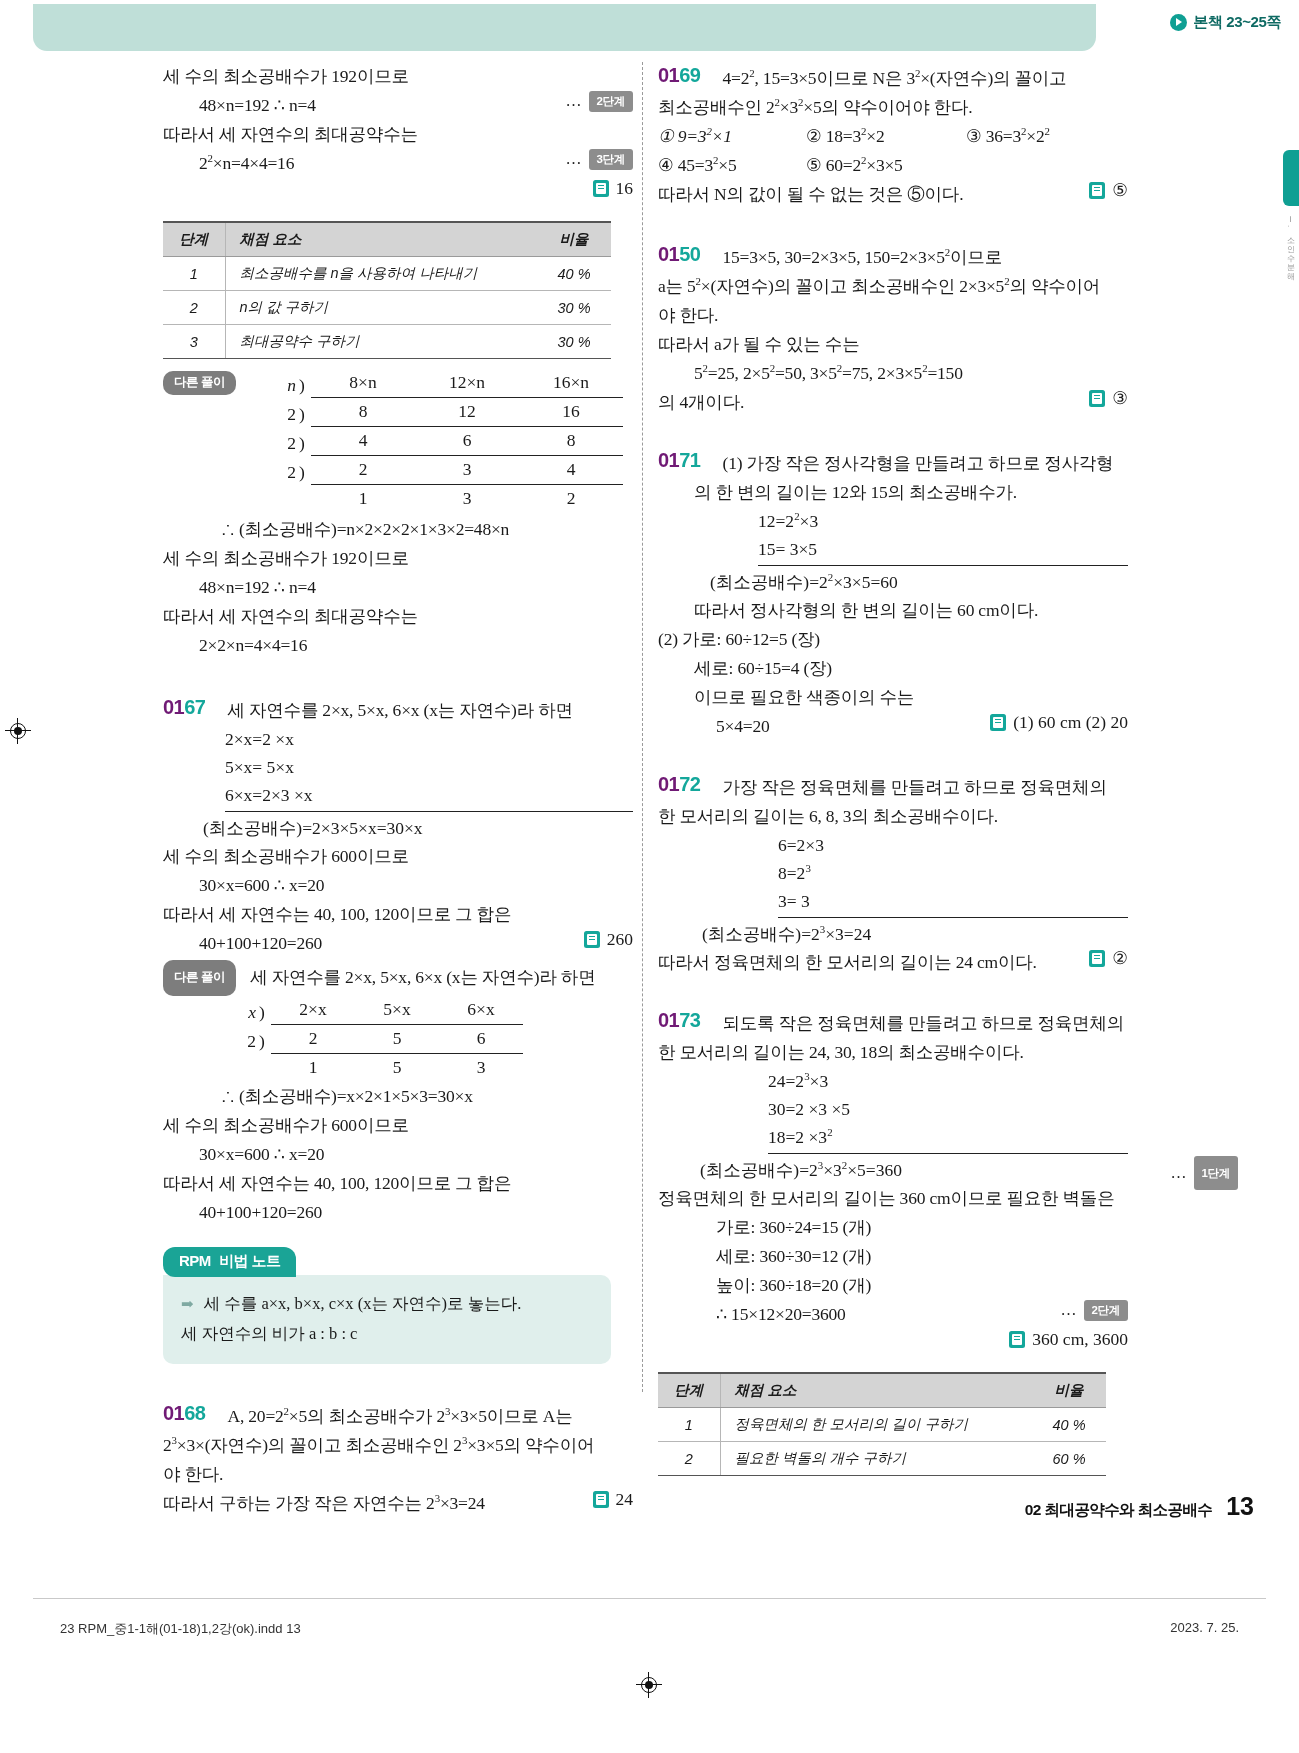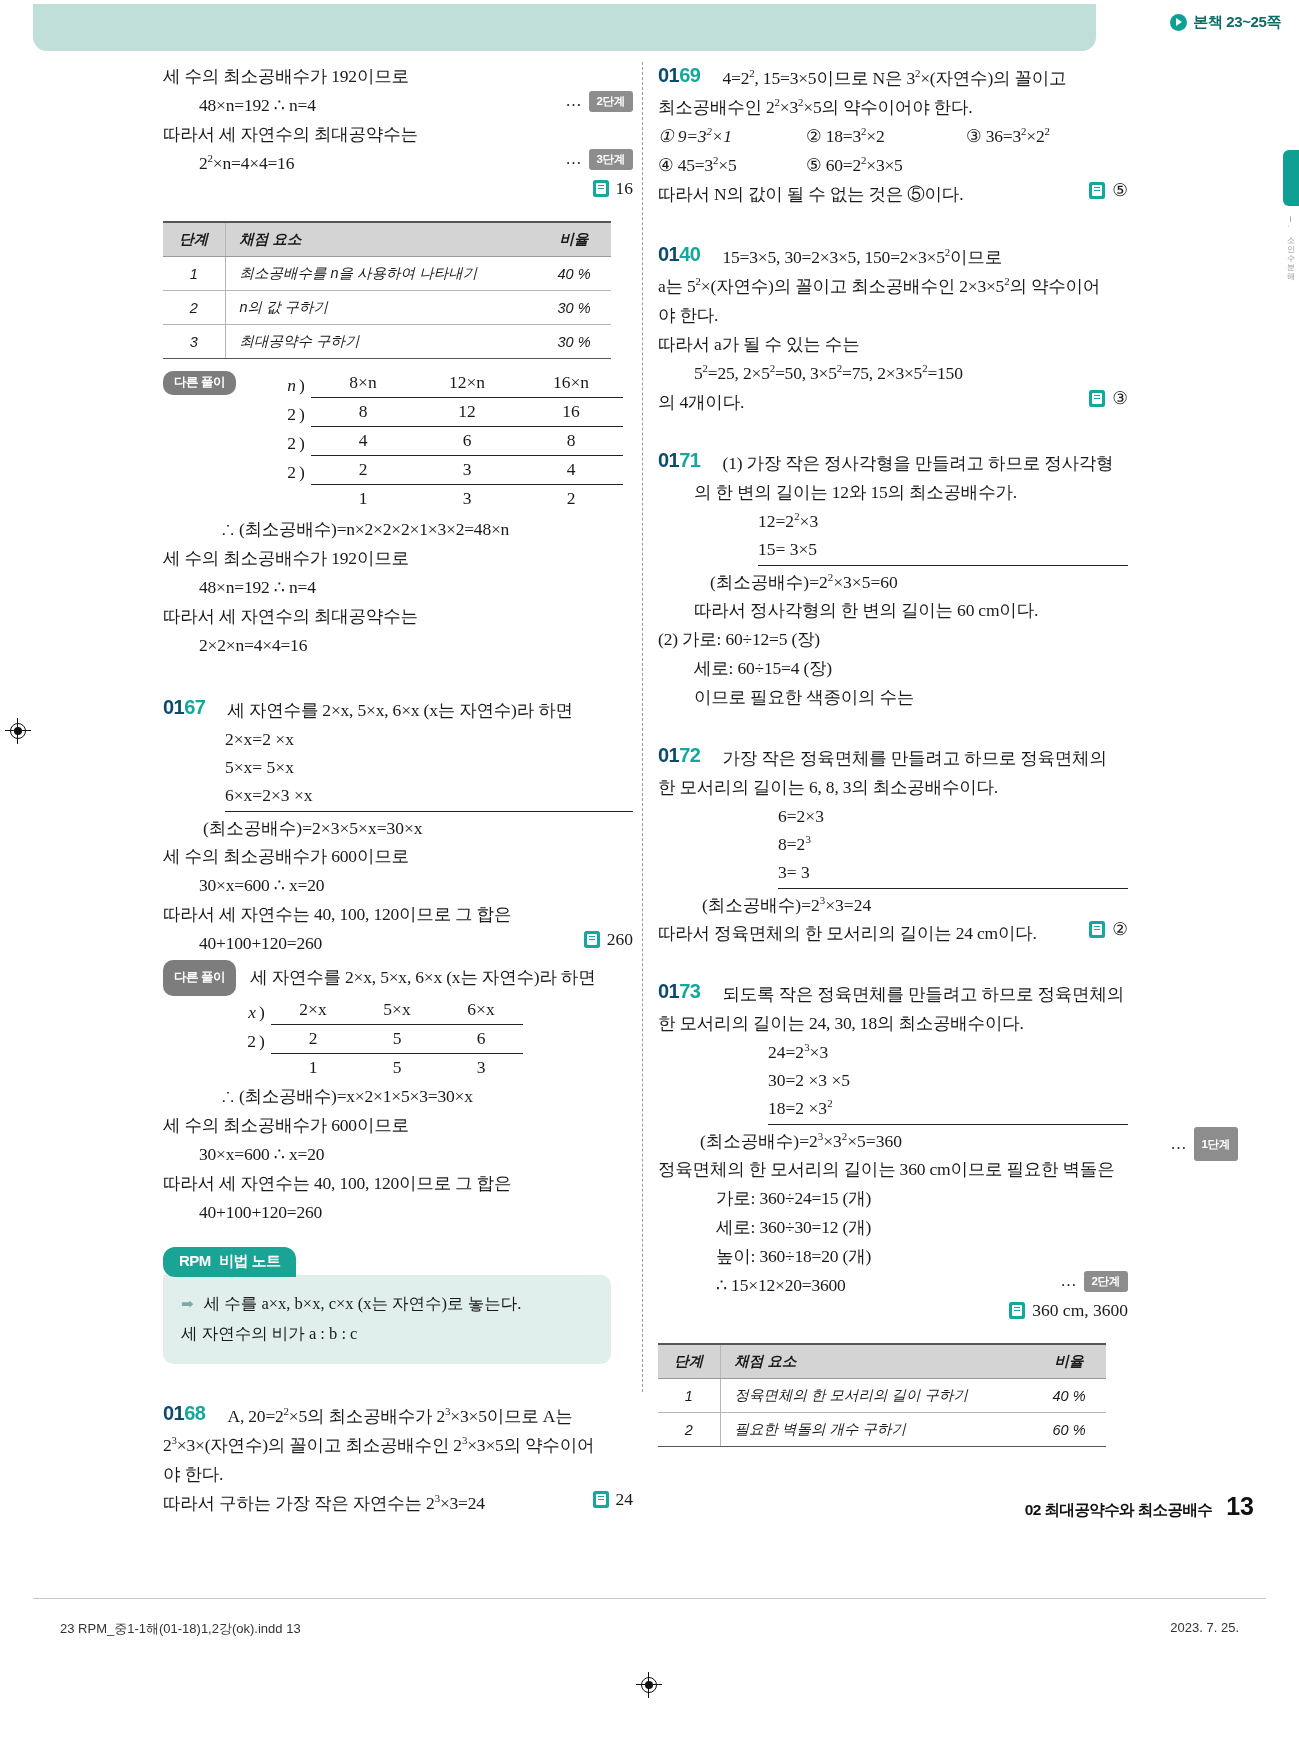--- a/index.html
+++ b/index.html
@@ -80,21 +80,21 @@
   .ind1 { padding-left:36px; }
   .ind2 { padding-left:58px; }
   .it { font-style:italic; font-family:"Liberation Serif", serif; }
   sup { font-size:0.62em; vertical-align:super; line-height:0; }
 
   
   .qnum{
     font-family:"Liberation Sans", sans-serif;
     font-weight:700; font-size:20px; letter-spacing:-0.5px;
   }
-  .qnum .g{ color:#0c4a6e; }
+  .qnum .g{ color:#701a75; }
   .qnum .t{ color:#14a79b; }
   .qblock { margin-top:2px; }
   .qhead { display:flex; align-items:flex-start; gap:0px; }
   .qhead .qbody { margin-left:22px; }
 
   
   .steprow{
     position:absolute; right:0; display:flex; align-items:center; gap:7px;
     font-size:16px; color:#222;
   }
@@ -455,21 +455,21 @@
         <div class="ln">따라서 N의 값이 될 수 없는 것은 ⑤이다.</div>
         <div class="ans" style="top:0;">
           <span class="ansicon"></span>
           <span>⑤</span>
         </div>
       </div>
     </div>
 
     <div class="qblock" style="margin-top:34px;">
       <div class="qhead">
-        <span class="qnum"><span class="g">01</span><span class="t">40</span></span>
+        <span class="qnum"><span class="g">01</span><span class="t">50</span></span>
         <span class="ln qbody">15=3×5, 30=2×3×5, 150=2×3×5<sup>2</sup>이므로</span>
       </div>
       <div class="ln">a는 5<sup>2</sup>×(자연수)의 꼴이고 최소공배수인 2×3×5<sup>2</sup>의 약수이어</div>
       <div class="ln">야 한다.</div>
       <div class="ln">따라서 a가 될 수 있는 수는</div>
       <div class="ln ind1">5<sup>2</sup>=25, 2×5<sup>2</sup>=50, 3×5<sup>2</sup>=75, 2×3×5<sup>2</sup>=150</div>
       <div style="position:relative;">
         <div class="ln">의 4개이다.</div>
         <div class="ans" style="top:0;">
           <span class="ansicon"></span>
@@ -486,20 +486,27 @@
       <div class="ln ind1">의 한 변의 길이는 12와 15의 최소공배수가.</div>
       <div class="fstack" style="margin-left:100px;">
         <div>12=2<sup>2</sup>×3</div>
         <div class="frule">15=    3×5</div>
         <div class="flast" style="margin-left:-48px;">(최소공배수)=2<sup>2</sup>×3×5=60</div>
       </div>
       <div class="ln ind1">따라서 정사각형의 한 변의 길이는 60 cm이다.</div>
       <div class="ln">(2) 가로: 60÷12=5 (장)</div>
       <div class="ln ind1">세로: 60÷15=4 (장)</div>
       <div class="ln ind1">이므로 필요한 색종이의 수는</div>
+      <div style="position:relative;">
+        <div class="ln ind2">5×4=20</div>
+        <div class="ans" style="top:0;">
+          <span class="ansicon"></span>
+          <span>(1) 60 cm   (2) 20</span>
+        </div>
+      </div>
     </div>
 
     <div class="qblock" style="margin-top:32px;">
       <div class="qhead">
         <span class="qnum"><span class="g">01</span><span class="t">72</span></span>
         <span class="ln qbody">가장 작은 정육면체를 만들려고 하므로 정육면체의</span>
       </div>
       <div class="ln">한 모서리의 길이는 6, 8, 3의 최소공배수이다.</div>
       <div class="fstack" style="margin-left:120px;">
         <div>6=2×3</div>

